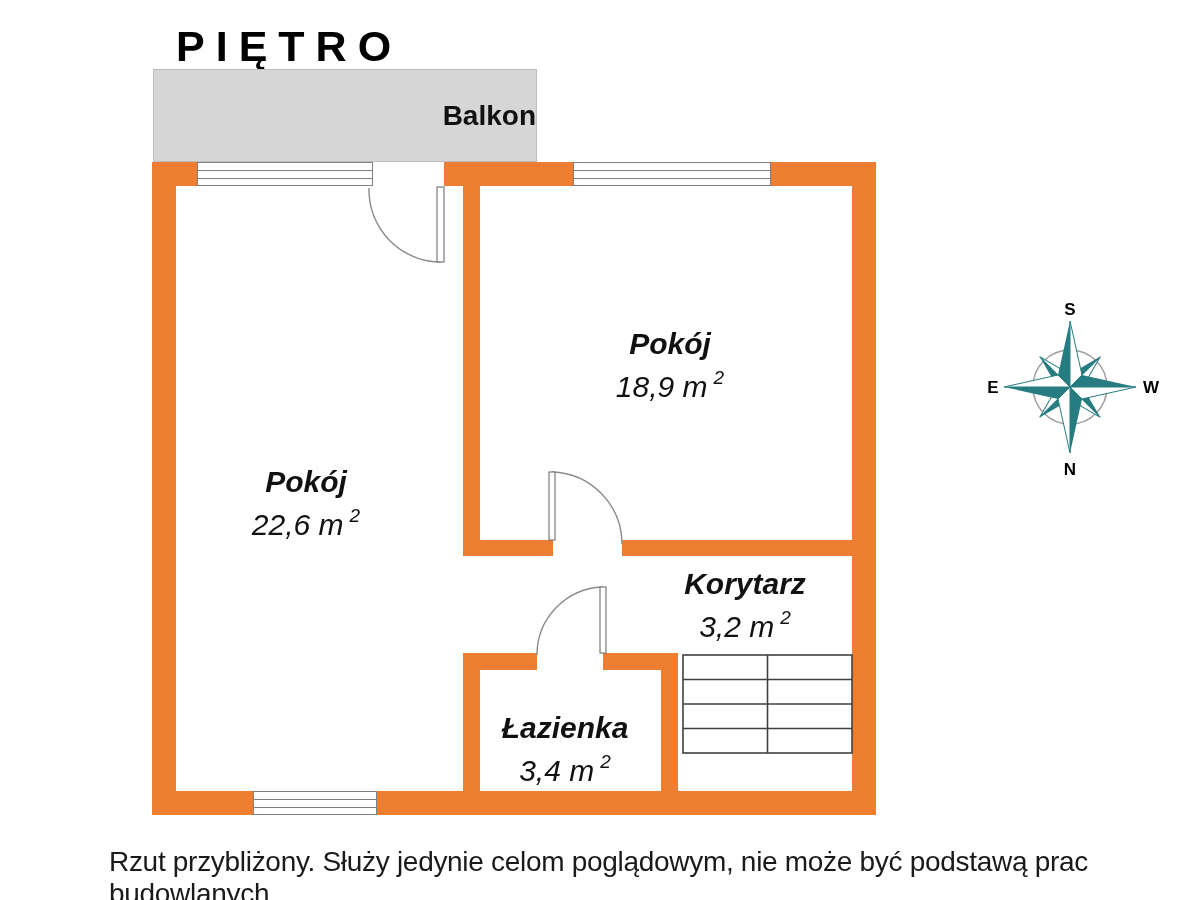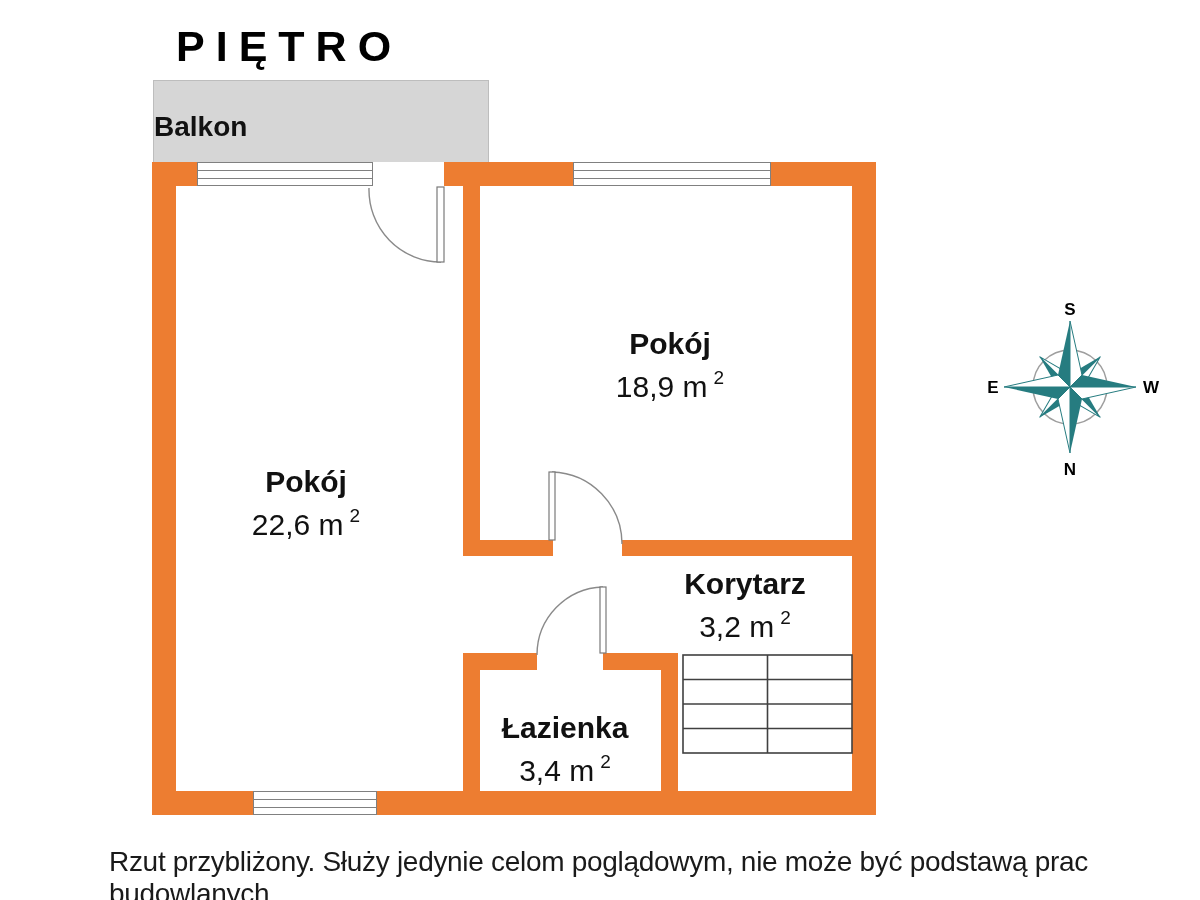--- a/index.html
+++ b/index.html
@@ -9,42 +9,42 @@
     --stairs-line:#404040;
     --compass-color:#267C80;
   }
   *{margin:0;padding:0;box-sizing:border-box;}
   body{background:#fff;font-family:"Liberation Sans",sans-serif;}
   .canvas{position:relative;width:1200px;height:900px;background:#fff;overflow:hidden;}
 
   .page-title{position:absolute;left:176px;top:22px;font-size:43px;font-weight:bold;
     letter-spacing:11px;color:#000;}
 
-  .balcony{position:absolute;left:153px;top:69px;width:336px;height:93px;
+  .balcony{position:absolute;left:153px;top:69px;width:384px;height:93px;
     background:var(--balcony-fill);border:1px solid #BDBDBD;
-    display:flex;align-items:center;justify-content:flex-start;margin-top:11px;}
+    display:flex;align-items:center;justify-content:flex-end;}
   .balcony-label{font-size:28px;font-weight:bold;color:#111;}
 
   .wall{position:absolute;background:var(--wall);}
 
   .window{position:absolute;background:#fff;border:1px solid var(--frame-line);
     background-image:linear-gradient(var(--frame-line),var(--frame-line)),
                      linear-gradient(var(--frame-line),var(--frame-line));
     background-size:100% 1px,100% 1px;
     background-position:0 7px,0 15px;
     background-repeat:no-repeat;}
   .opening{position:absolute;background:#fff;}
 
   .svg-layer{position:absolute;left:0;top:0;pointer-events:none;}
   .door-arc{fill:none;stroke:#8a8a8a;stroke-width:1.4;}
   .door-leaf{fill:#fff;stroke:#7a7a7a;stroke-width:1.2;}
   .stairs-box{fill:#fff;stroke:var(--stairs-line);stroke-width:1.6;}
   .stairs-line{stroke:var(--stairs-line);stroke-width:1.6;}
 
-  .room-label{position:absolute;text-align:center;color:#111;line-height:36px;}
+  .room-label{position:absolute;text-align:center;color:#111;line-height:36px;font-style:italic;}
   .room-name{font-size:30px;font-weight:bold;}
   .room-area{font-size:30px;font-weight:normal;}
   .room-area sup{font-size:19px;margin-left:6px;position:relative;top:-2px;}
 
   .disclaimer{position:absolute;left:109px;top:846px;font-size:28px;color:#1a1a1a;
     letter-spacing:-0.3px;}
 
   .c-circle{fill:none;stroke:#9e9e9e;stroke-width:1.5;}
   .c-dark{fill:var(--compass-color);}
   .c-light{fill:#fff;stroke:var(--compass-color);stroke-width:1;}

